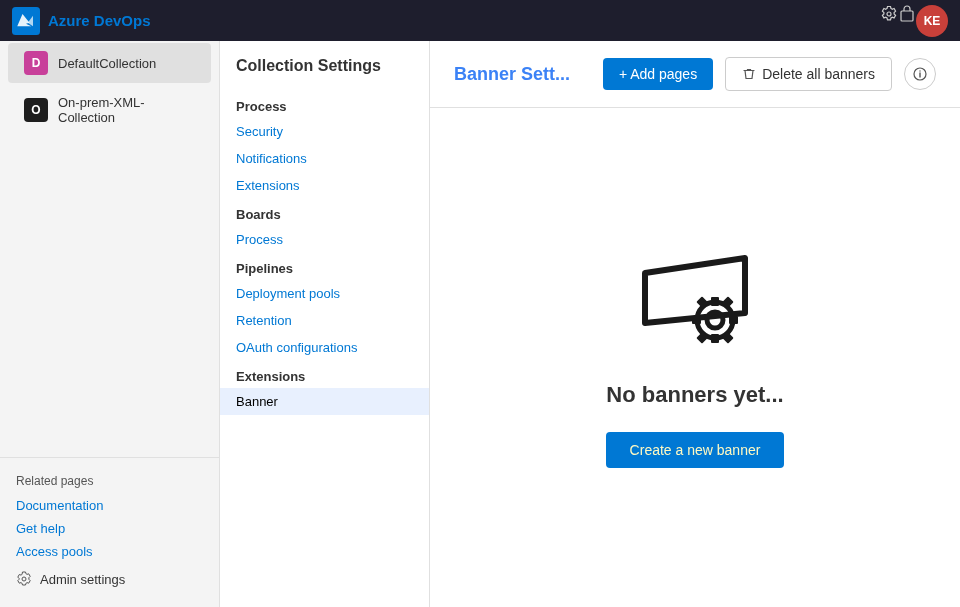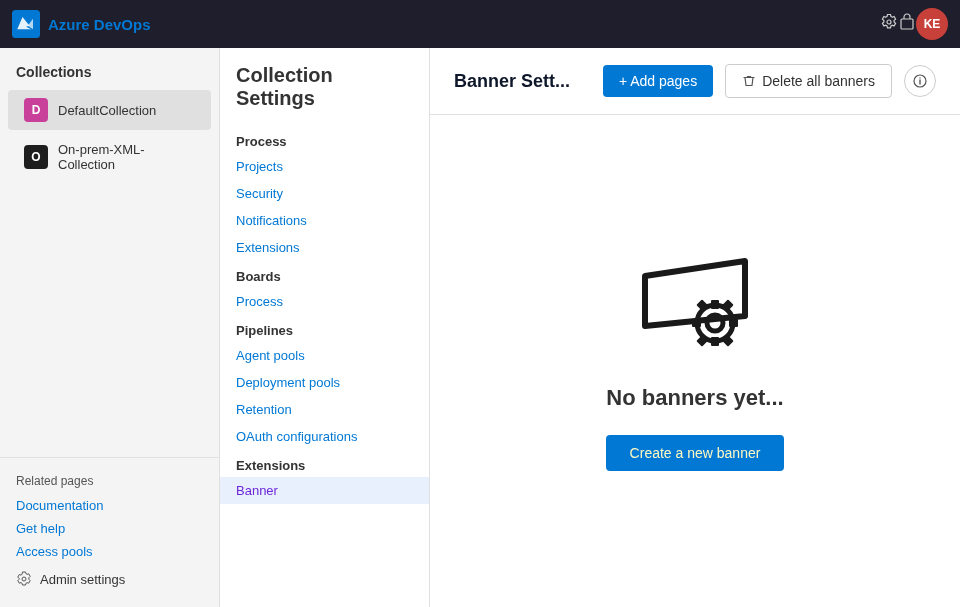--- a/index.html
+++ b/index.html
@@ -1,32 +1,32 @@
 <!DOCTYPE html>
 <html><head>
   <meta charset="utf-8">
   <style>
     * { box-sizing: border-box; margin: 0; padding: 0; }
     body { font-family: "Segoe UI", Arial, sans-serif; font-size: 14px; color: #333; background: #fff; display: flex; flex-direction: column; height: 607px; overflow: hidden; }
 
     
     .top-nav {
-      height: 48px;
+      height: 41px;
       background: #1e1e2d;
       display: flex;
       align-items: center;
       justify-content: space-between;
       padding: 0 12px;
       flex-shrink: 0;
     }
     .top-nav-left { display: flex; align-items: center; gap: 8px; }
     .top-nav-logo { width: 28px; height: 28px; }
     .top-nav-brand { color: #fff; font-size: 15px; font-weight: 400; }
     .top-nav-brand span { color: #0078d4; font-weight: 600; }
-    .top-nav-right { display: flex; align-items: center; gap: 0; }
+    .top-nav-right { display: flex; gap: 0; }
     .top-nav-icon { color: #ccc; font-size: 18px; cursor: pointer; }
     .avatar { width: 32px; height: 32px; border-radius: 50%; background: #c8403a; color: #fff; font-size: 12px; font-weight: 600; display: flex; align-items: center; justify-content: center; cursor: pointer; }
 
     
     .main-layout { display: flex; flex: 1; overflow: hidden; }
 
     
     .collections-sidebar {
       width: 220px;
       background: #f4f4f4;
@@ -84,61 +84,61 @@
     
     .settings-sidebar {
       width: 210px;
       background: #fff;
       border-right: 1px solid #e0e0e0;
       overflow-y: auto;
       flex-shrink: 0;
       padding: 16px 0;
     }
     .settings-title {
-      font-size: 20px;
+      font-size: 16px;
       font-weight: 600;
       color: #333;
       padding: 0 16px 16px 16px;
     }
     .settings-section-header {
       font-size: 13px;
       font-weight: 600;
       color: #333;
       padding: 8px 16px 4px 16px;
     }
     .settings-item {
       display: block;
       padding: 6px 16px;
       font-size: 13px;
       color: #0078d4;
       cursor: pointer;
       text-decoration: none;
     }
-    .settings-item.active { background: #e8f0fe; color: #6d28d9; font-weight: 500; }
+    .settings-item.active { background: #e8f0fe; color: #000000; font-weight: 500; }
 
     
     .content-area {
       flex: 1;
       display: flex;
       flex-direction: column;
       overflow: hidden;
       background: #fff;
     }
     .content-header {
       display: flex;
       align-items: center;
       gap: 12px;
       padding: 16px 24px;
       border-bottom: 1px solid #e0e0e0;
       flex-shrink: 0;
     }
     .content-title {
       font-size: 18px;
       font-weight: 600;
-      color: #0f172a;
+      color: #3b82f6;
       flex: 1;
     }
     .btn-add-banner {
       display: flex; align-items: center; gap: 6px;
       background: #0078d4; color: #fff;
       border: none; border-radius: 4px;
       padding: 8px 16px; font-size: 14px; cursor: pointer;
       font-weight: 500;
     }
     .btn-delete-banners {
@@ -208,21 +208,20 @@
         <path d="M6 6V4a3 3 0 016 0v2" stroke="#ccc" stroke-width="1.2" fill="none"></path>
       </svg>
     </span>
     <div class="avatar">KE</div>
   </div>
 </div>
 
 <div class="main-layout">
 
   <div class="collections-sidebar">
-    <div class="collections-title">Collections</div>
 
     <div class="collection-item active">
       <div class="collection-avatar purple">D</div>
       <span class="collection-name">DefaultCollection</span>
     </div>
     <div class="collection-item">
       <div class="collection-avatar dark">O</div>
       <span class="collection-name">On-prem-XML-Collection</span>
     </div>
 
@@ -238,30 +237,28 @@
         </svg>
         <span>Admin settings</span>
       </div>
     </div>
   </div>
 
   <div class="settings-sidebar">
     <div class="settings-title">Collection Settings</div>
 
     <div class="settings-section-header">Process</div>
-    <a class="settings-item">Projects</a>
     <a class="settings-item">Security</a>
     <a class="settings-item">Notifications</a>
     <a class="settings-item">Extensions</a>
 
     <div class="settings-section-header">Boards</div>
     <a class="settings-item">Process</a>
 
     <div class="settings-section-header">Pipelines</div>
-    <a class="settings-item">Agent pools</a>
     <a class="settings-item">Deployment pools</a>
     <a class="settings-item">Retention</a>
     <a class="settings-item">OAuth configurations</a>
 
     <div class="settings-section-header">Extensions</div>
     <a class="settings-item active">Banner</a>
   </div>
 
   <div class="content-area">
     <div class="content-header">

